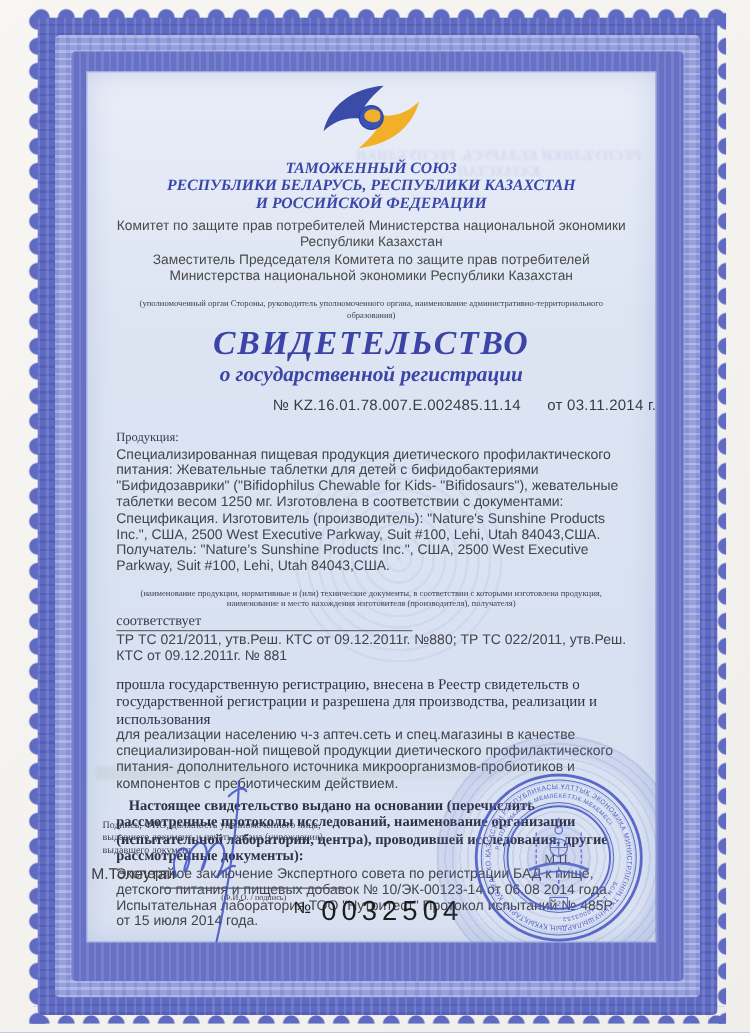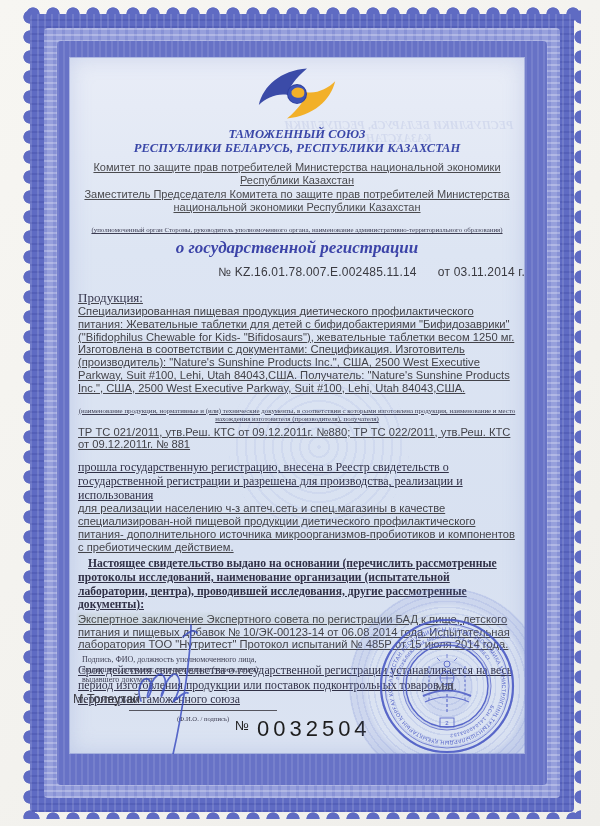--- a/index.html
+++ b/index.html
@@ -44,39 +44,39 @@
   
   .content{
     position:absolute;left:39px;top:43px;right:49px;bottom:58px;
     background:linear-gradient(180deg,#e9edf7 0%,#dde5f3 28%,#d8e1f1 70%,#dbe3f2 100%);
     box-shadow:inset 0 0 0 1px rgba(95,110,195,.35), inset 0 0 22px rgba(120,140,205,.28);
     overflow:hidden;
     color:#43434a;
     font-size:11.2px;line-height:12.8px;
     padding:0;
   }
-  .pad{padding:0 9px;text-decoration:underline;}
+  .pad{padding:0 24px;}
   .serif{font-family:"Liberation Serif",serif;}
   
   .logo{display:block;margin:6px auto 0;}
   .union{margin-top:2px;font-family:"Liberation Serif",serif;font-style:italic;font-weight:bold;
          color:#3a47a8;font-size:12.6px;line-height:14px;text-align:center;}
   .committee{margin-top:6px;text-align:center;color:#4a4a4e;font-size:11px;line-height:13px;}
   .committee p{margin:0 0 1px 0;}
   .small-note{margin-top:12px;text-align:center;font-family:"Liberation Serif",serif;
               font-size:6.9px;line-height:8.5px;color:#3d3d52;}
   .cert-title{margin-top:3px;text-align:center;font-family:"Liberation Serif",serif;
               font-style:italic;font-weight:bold;color:#3c44a8;}
   .cert-title .main{font-size:27px;line-height:29px;letter-spacing:1.5px;}
   .cert-title .sub{font-size:17px;line-height:19px;margin-top:1px;}
   .numline{margin-top:9px;text-align:right;font-size:12px;color:#3a3a40;letter-spacing:.2px;}
   .numline .gap{display:inline-block;width:14px;}
   
   .product{margin-top:14px;}
-  .product .lbl{font-family:"Liberation Serif",serif;font-size:13px;color:#38384e;}
+  .product .lbl{font-family:"Liberation Serif",serif;font-size:10px;color:#38384e;}
   .body-sans{color:#434349;}
   .note2{margin-top:12px;}
   .conf{margin-top:2px;}
   .conf .lbl{font-family:"Liberation Serif",serif;font-size:11.5px;color:#38384e;
              display:block;border-bottom:1px solid #6b6b78;width:58%;padding-bottom:0px;margin-bottom:1px;}
   .reg{margin-top:9px;font-family:"Liberation Serif",serif;font-size:12px;line-height:14px;color:#303046;}
   .usage{margin-top:0px;}
   .basis-l{margin-top:4px;font-family:"Liberation Serif",serif;font-weight:bold;
            font-size:11.6px;line-height:13.6px;color:#303046;text-indent:10px;}
   .basis-t{margin-top:1px;}
@@ -128,47 +128,50 @@
         <path d="M13,45 C18,24 37,7 66,5 C53,16 46,26 45,34 C33,32 21,37 13,45 Z" fill="#3b4ba8"></path>
         <path d="M97,19 C92,40 73,57 44,60 C57,49 64,39 65,31 C77,33 89,27 97,19 Z" fill="#f2b029"></path>
         <circle cx="55" cy="33" r="11" fill="#2e3f9e"></circle>
         <circle cx="55" cy="33" r="10" fill="#3d52b5"></circle>
         <path d="M49,30 q3,-5 9,-4 q6,1 5,7 q-1,5 -8,4 q-7,-1 -6,-7 z" fill="#f2b029"></path>
       </svg>
 
       <div class="union">
         <div>ТАМОЖЕННЫЙ СОЮЗ</div>
         <div>РЕСПУБЛИКИ БЕЛАРУСЬ, РЕСПУБЛИКИ КАЗАХСТАН</div>
+        <div>И РОССИЙСКОЙ ФЕДЕРАЦИИ</div>
       </div>
 
       <div class="committee pad">
         <p>Комитет по защите прав потребителей Министерства национальной экономики Республики Казахстан</p>
         <p>Заместитель Председателя Комитета по защите прав потребителей Министерства национальной экономики Республики Казахстан</p>
       </div>
       <div class="small-note pad">(уполномоченный орган Стороны, руководитель уполномоченного органа, наименование административно-территориального образования)</div>
 
       <div class="cert-title">
+        <div class="main">СВИДЕТЕЛЬСТВО</div>
         <div class="sub">о государственной регистрации</div>
       </div>
 
       <div class="numline">
         <span>№</span>
         <span>KZ.16.01.78.007.Е.002485.11.14</span>
         <span class="gap"></span>
         <span>от</span>
         <span>03.11.2014 г.</span>
       </div>
 
       <div class="product pad">
         <div class="lbl serif">Продукция:</div>
         <div class="body-sans">Специализированная пищевая продукция диетического профилактического питания: Жевательные таблетки для детей с бифидобактериями "Бифидозаврики" ("Bifidophilus Chewable for Kids- "Bifidosaurs"), жевательные таблетки весом 1250 мг. Изготовлена в соответствии с документами: Спецификация. Изготовитель (производитель): "Nature's Sunshine Products Inc.", США, 2500 West Executive Parkway, Suit #100, Lehi, Utah 84043,США.  Получатель: "Nature's Sunshine Products Inc.", США, 2500 West Executive Parkway, Suit #100, Lehi, Utah 84043,США.</div>
       </div>
       <div class="small-note note2 pad">(наименование продукции, нормативные и (или) технические документы, в соответствии с которыми изготовлена продукция, наименование и место нахождения изготовителя (производителя), получателя)</div>
 
       <div class="conf pad">
+        <span class="lbl">соответствует</span>
         <div class="body-sans">ТР ТС 021/2011, утв.Реш. КТС от 09.12.2011г. №880; ТР ТС 022/2011, утв.Реш. КТС от 09.12.2011г. № 881</div>
       </div>
 
       <div class="reg pad">прошла государственную регистрацию, внесена в Реестр свидетельств о государственной регистрации и разрешена для производства, реализации и использования</div>
       <div class="usage body-sans pad">для реализации населению ч-з аптеч.сеть и спец.магазины в качестве специализирован-ной пищевой продукции диетического профилактического питания- дополнительного источника микроорганизмов-пробиотиков и компонентов с пребиотическим действием.</div>
 
       <div class="basis-l pad">Настоящее свидетельство выдано на основании (перечислить рассмотренные протоколы исследований, наименование организации  (испытательной лаборатории, центра), проводившей исследования, другие рассмотренные документы):</div>
       <div class="basis-t body-sans pad">Экспертное заключение Экспертного совета по регистрации БАД к пище, детского питания и пищевых добавок № 10/ЭК-00123-14 от 06.08 2014 года. Испытательная лаборатория ТОО "Нутритест" Протокол испытаний № 485Р от 15 июля 2014 года.</div>
 
       <div class="validity pad">Срок действия свидетельства о государственной регистрации устанавливается на весь период изготовления продукции или поставок подконтрольных товаров на территорию таможенного союза</div>

